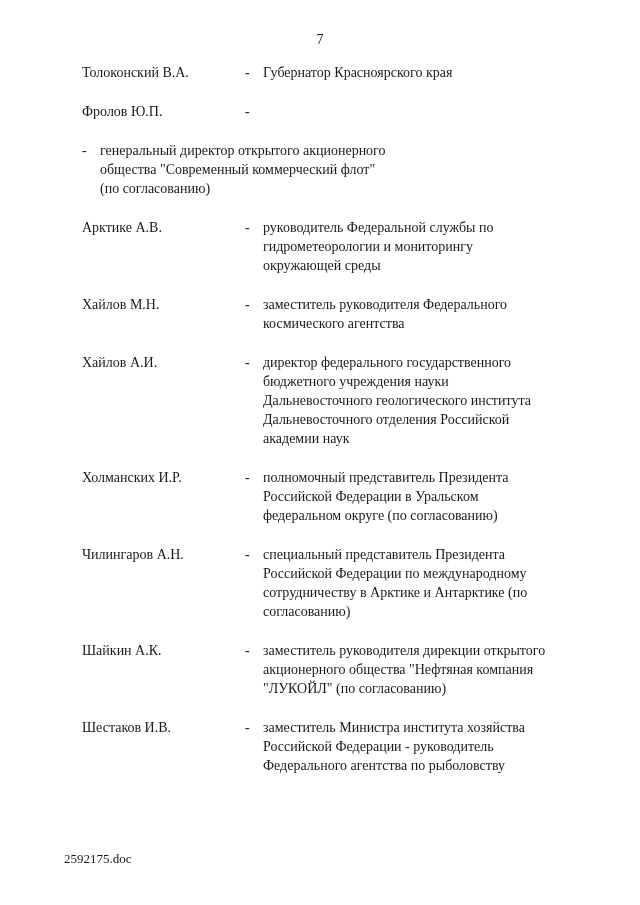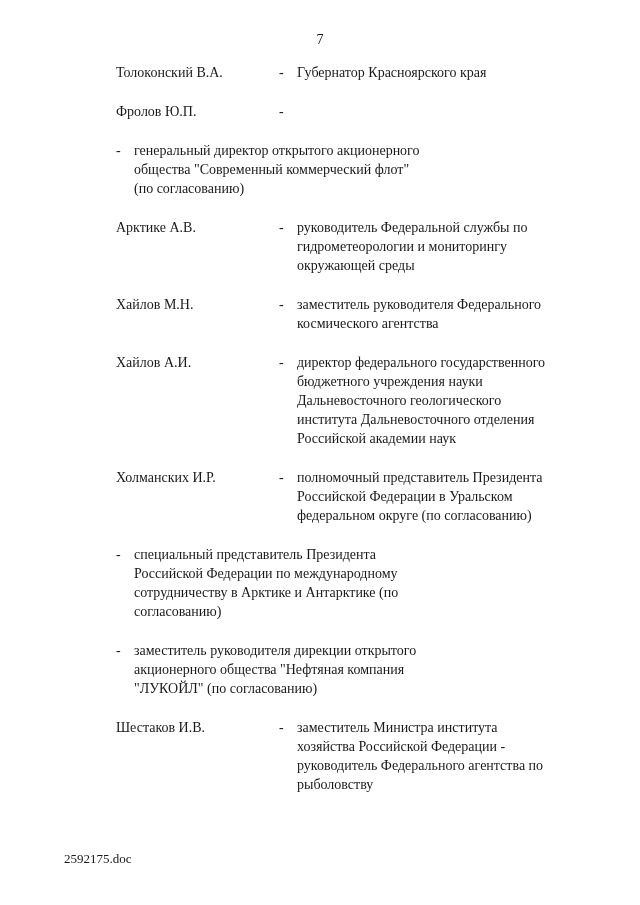--- a/index.html
+++ b/index.html
@@ -19,21 +19,21 @@
     background: #ffffff;
   }
   .page-number {
     text-align: center;
     padding-top: 30px;
     font-size: 14px;
     line-height: 19px;
   }
   .list {
     margin-top: 14px;
-    padding-left: 116px;
+    padding-left: 82px;
     padding-right: 94px;
   }
   .row {
     display: flex;
     align-items: flex-start;
     margin-bottom: 20px;
     font-size: 14px;
     line-height: 19px;
   }
   .row .name {
@@ -101,25 +101,27 @@
       <div class="desc">директор федерального государственного бюджетного учреждения науки Дальневосточного геологического института Дальневосточного отделения Российской академии наук</div>
     </div>
 
     <div class="row">
       <div class="name">Холманских И.Р.</div>
       <div class="dash">-</div>
       <div class="desc">полномочный представитель Президента Российской Федерации в Уральском федеральном округе (по согласованию)</div>
     </div>
 
     <div class="row">
+      <div class="name">Чилингаров А.Н.</div>
       <div class="dash">-</div>
       <div class="desc">специальный представитель Президента Российской Федерации по международному сотрудничеству в Арктике и Антарктике (по согласованию)</div>
     </div>
 
     <div class="row">
+      <div class="name">Шайкин А.К.</div>
       <div class="dash">-</div>
       <div class="desc">заместитель руководителя дирекции открытого акционерного общества "Нефтяная компания "ЛУКОЙЛ" (по согласованию)</div>
     </div>
 
     <div class="row">
       <div class="name">Шестаков И.В.</div>
       <div class="dash">-</div>
       <div class="desc">заместитель Министра института хозяйства Российской Федерации - руководитель Федерального агентства по рыболовству</div>
     </div>
 

